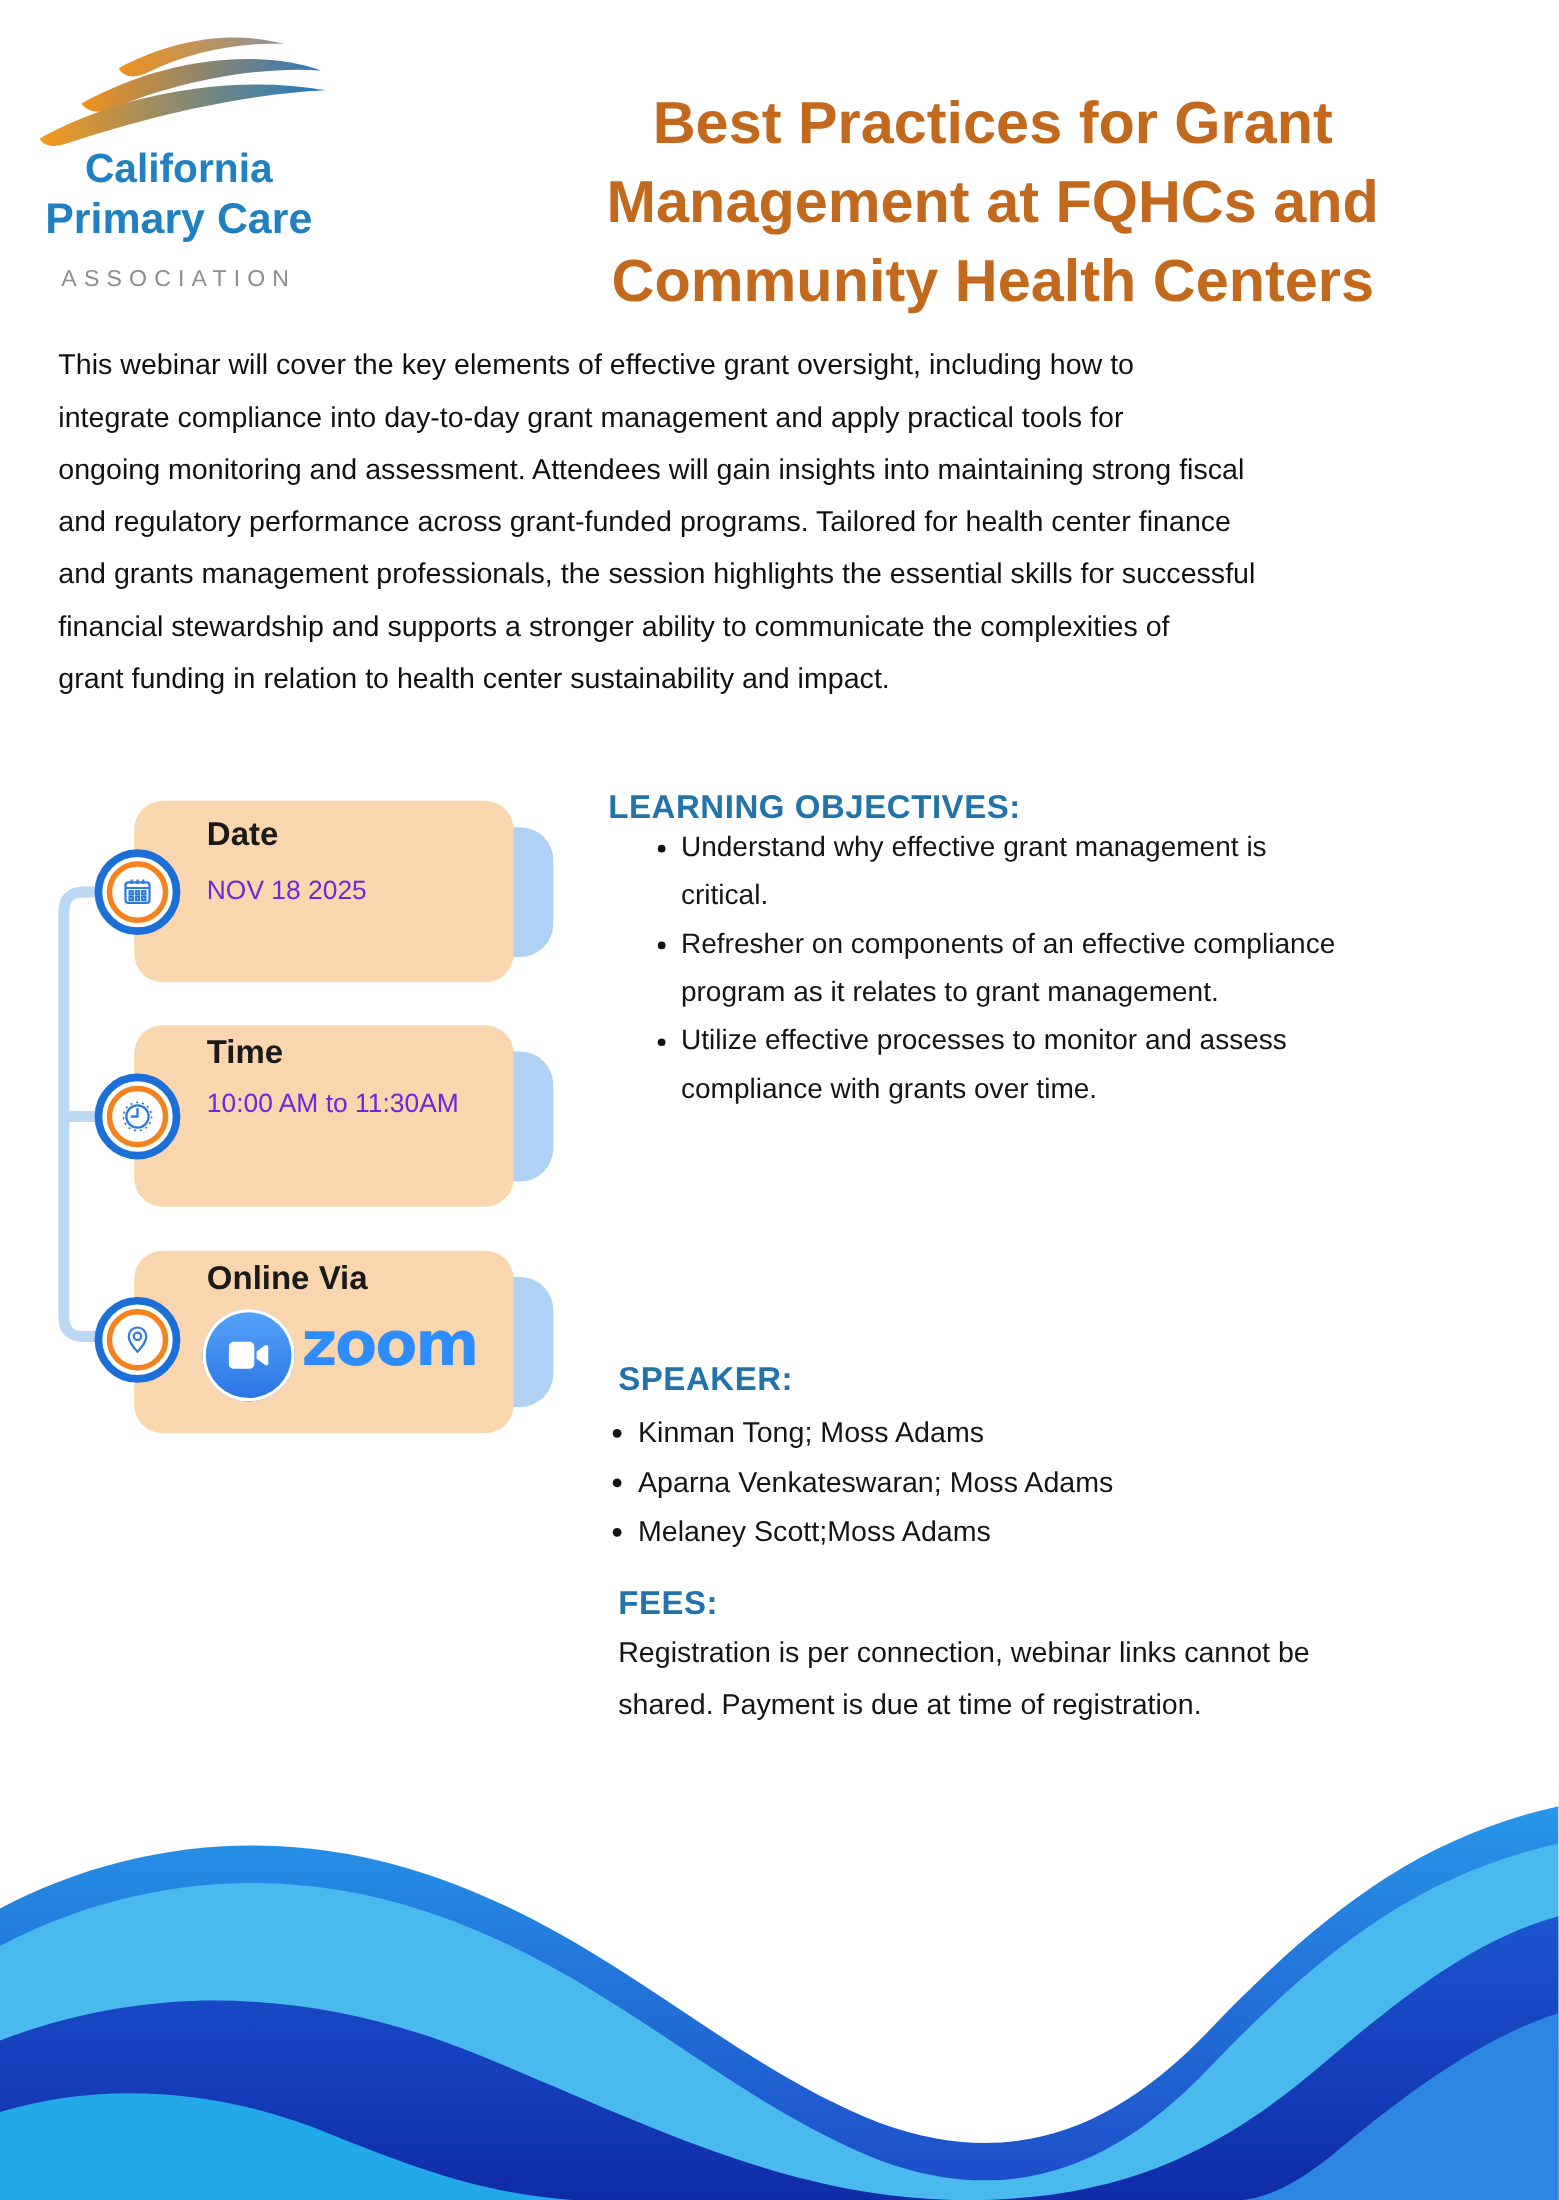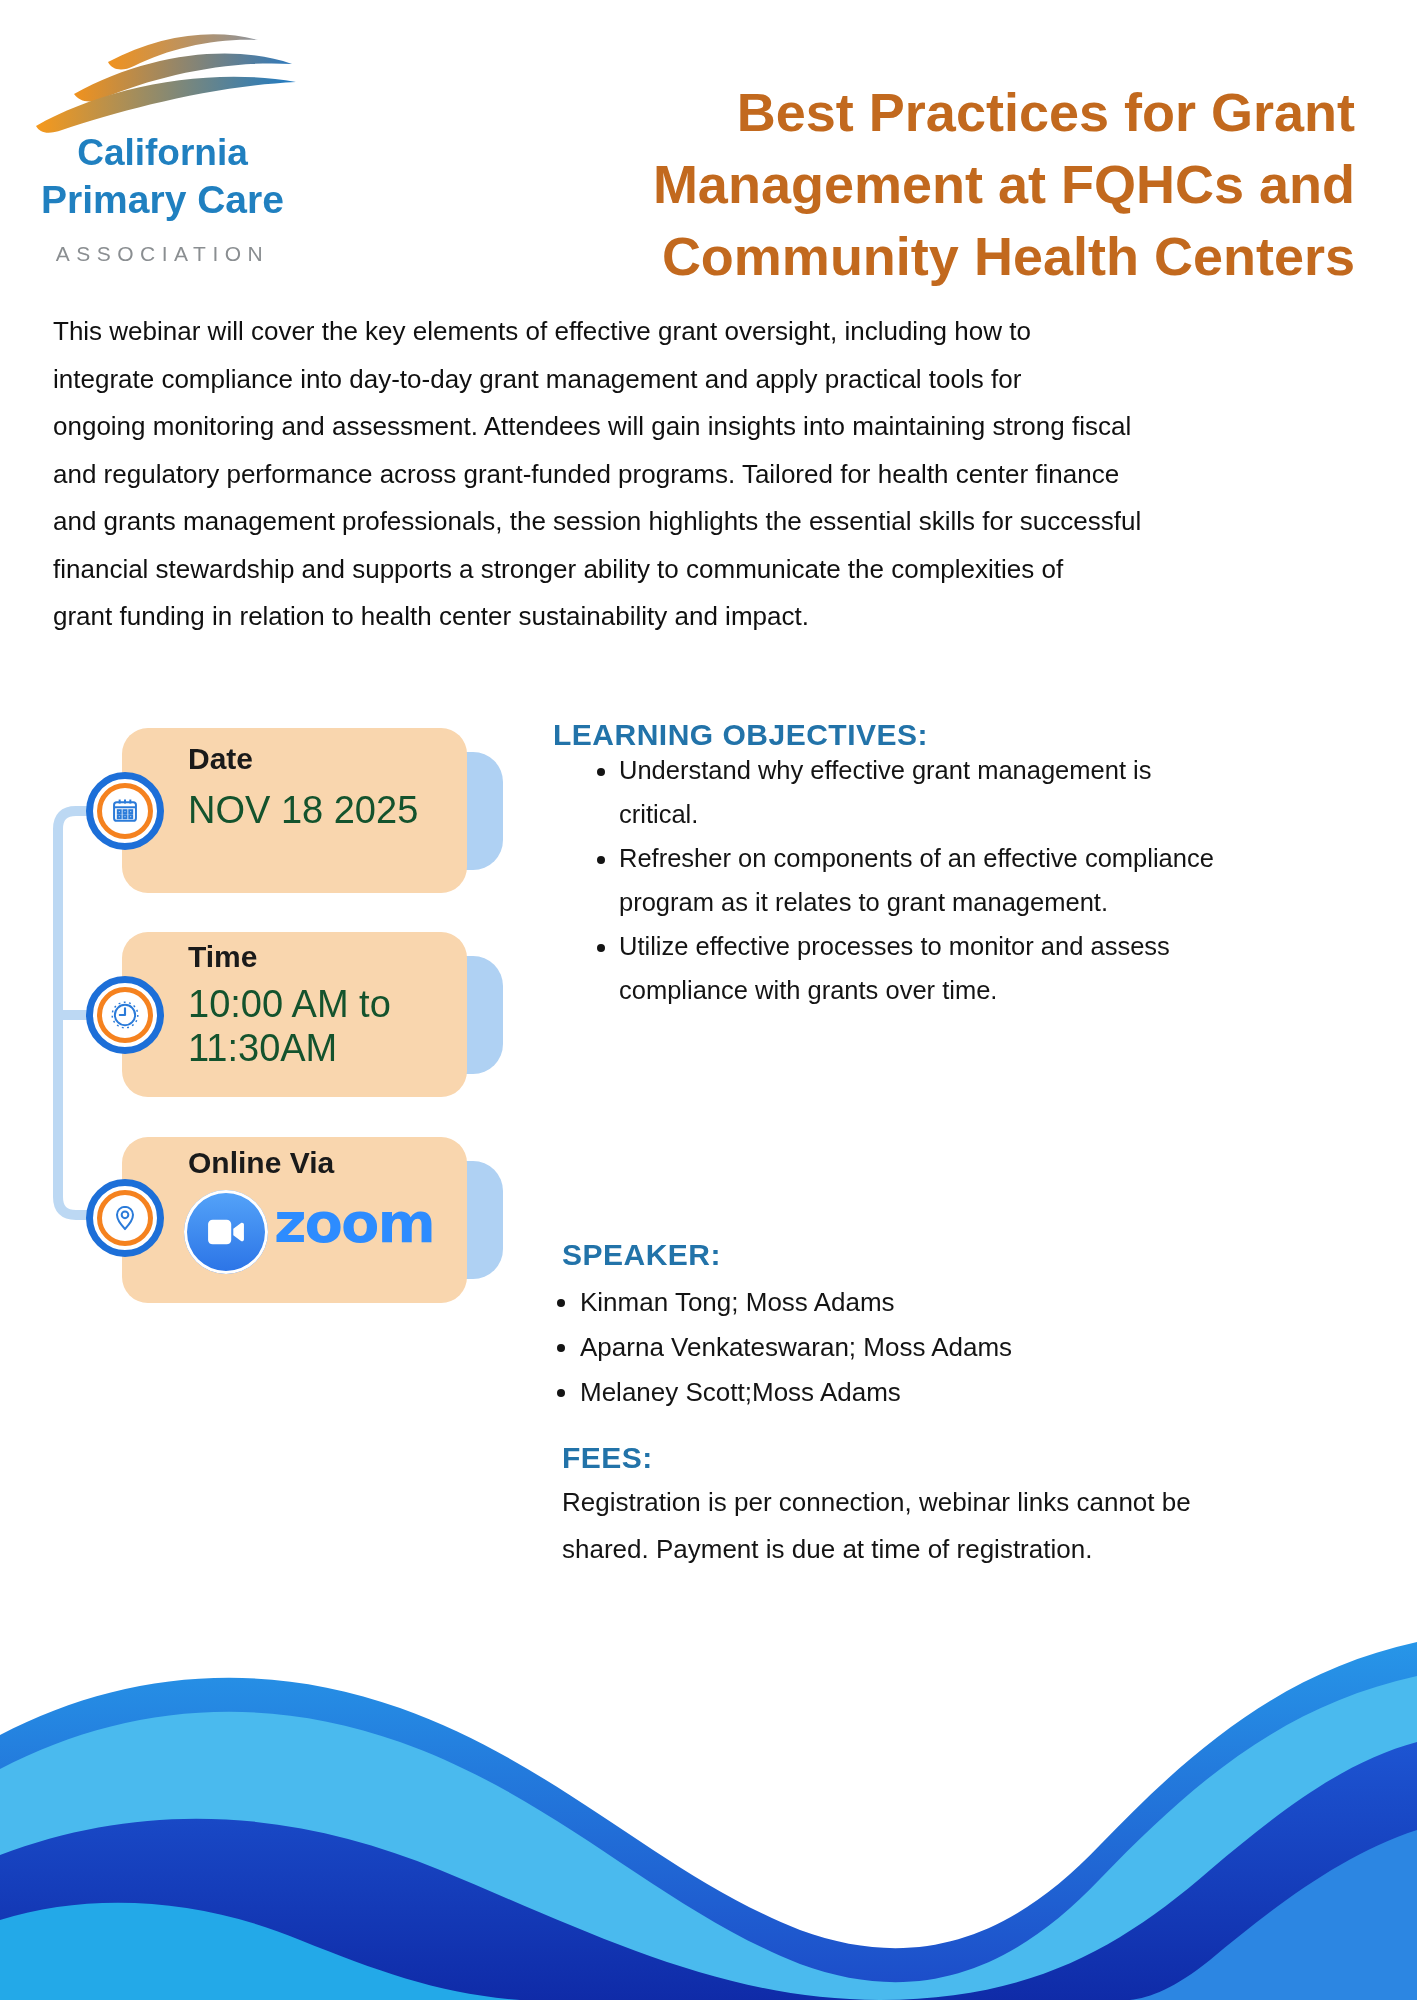--- a/index.html
+++ b/index.html
@@ -8,40 +8,40 @@
     overflow:hidden;font-family:"Liberation Sans",sans-serif;color:#141414;
     margin:0 auto;
   }
   .abs{position:absolute;}
   
   .logo-word{position:absolute;left:20px;width:285px;text-align:center;color:#2080C0;font-weight:bold;}
   .logo-assoc{position:absolute;left:20px;width:285px;text-align:center;color:#8A8E91;
     font-size:21px;letter-spacing:6.5px;font-weight:400;}
   
   .title{
-    position:absolute;left:450px;top:76px;width:905px;text-align:right;
+    position:absolute;left:450px;top:76px;width:905px;text-align:center;
     color:#C2691E;font-size:54px;font-weight:800;line-height:72px;letter-spacing:0;
   }
   
   .intro{position:absolute;left:53px;top:308px;width:1030px;font-size:26px;color:#101010;}
   .intro .iline{line-height:47.5px;white-space:nowrap;}
   
   .accent{position:absolute;left:395px;width:108px;height:118px;border-radius:30px;background:#AFD1F3;z-index:1;}
   .card{position:absolute;left:122px;width:345px;height:165px;border-radius:26px;background:#F9D6AE;z-index:2;}
   .icircle{
     position:absolute;left:86px;width:78px;height:78px;border-radius:50%;
     background:#ffffff;border:7px solid #1D6FD8;box-sizing:border-box;
     display:flex;align-items:center;justify-content:center;z-index:4;
   }
   .icircle .inner{
     width:56px;height:56px;border-radius:50%;border:5px solid #F5821F;box-sizing:border-box;
     background:#fff;display:flex;align-items:center;justify-content:center;
   }
   .dlabel{position:absolute;left:188px;font-size:30px;font-weight:bold;color:#1a1a1a;z-index:3;}
-  .dvalue{position:absolute;left:188px;font-size:38px;color:#14532d;line-height:44px;z-index:3;}
+  .dvalue{position:absolute;left:188px;font-size:24px;color:#6d28d9;line-height:44px;z-index:3;}
   .zoom-row{position:absolute;left:184px;top:1190px;display:flex;gap:6px;z-index:3;}
   .zoom-badge{width:84px;height:84px;border-radius:50%;background:linear-gradient(180deg,#55A4F9 0%,#2B73E6 100%);
     display:flex;align-items:center;justify-content:center;box-shadow:0 0 0 3px #ffffff inset;}
   .zoom-word{font-family:"DejaVu Sans",sans-serif;font-weight:bold;font-size:56px;color:#2D8CFF;letter-spacing:-2px;}
   
   .sec-head{position:absolute;font-size:30px;font-weight:bold;color:#2273A9;letter-spacing:0.5px;}
   .lo-list{position:absolute;left:582px;top:748px;width:600px;margin:0;padding:0 0 0 37px;}
   .lo-list li{font-size:25.5px;line-height:44px;color:#141414;margin:0;}
   .plain-list{position:absolute;margin:0;}
   .speaker-list{left:558px;top:1280px;width:560px;padding:0 0 0 22px;list-style:disc;}

